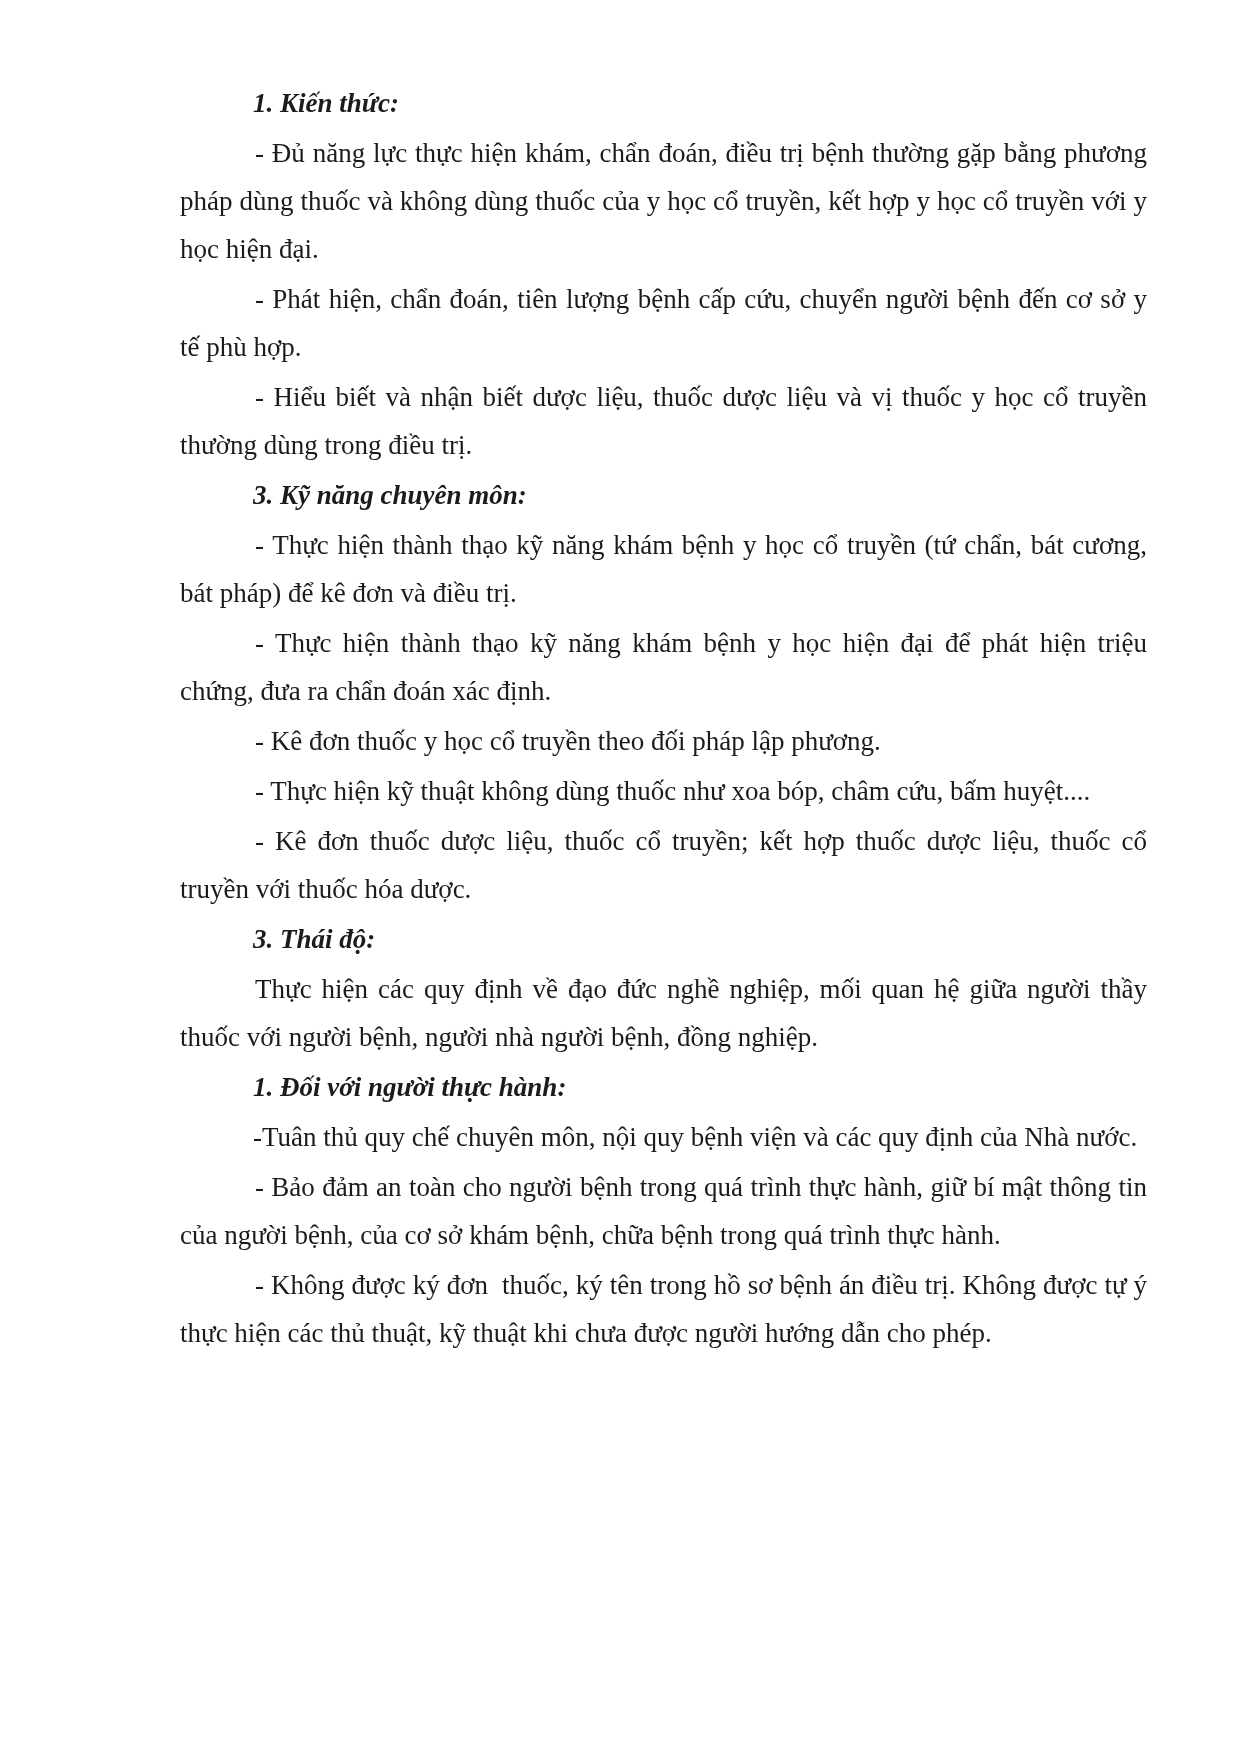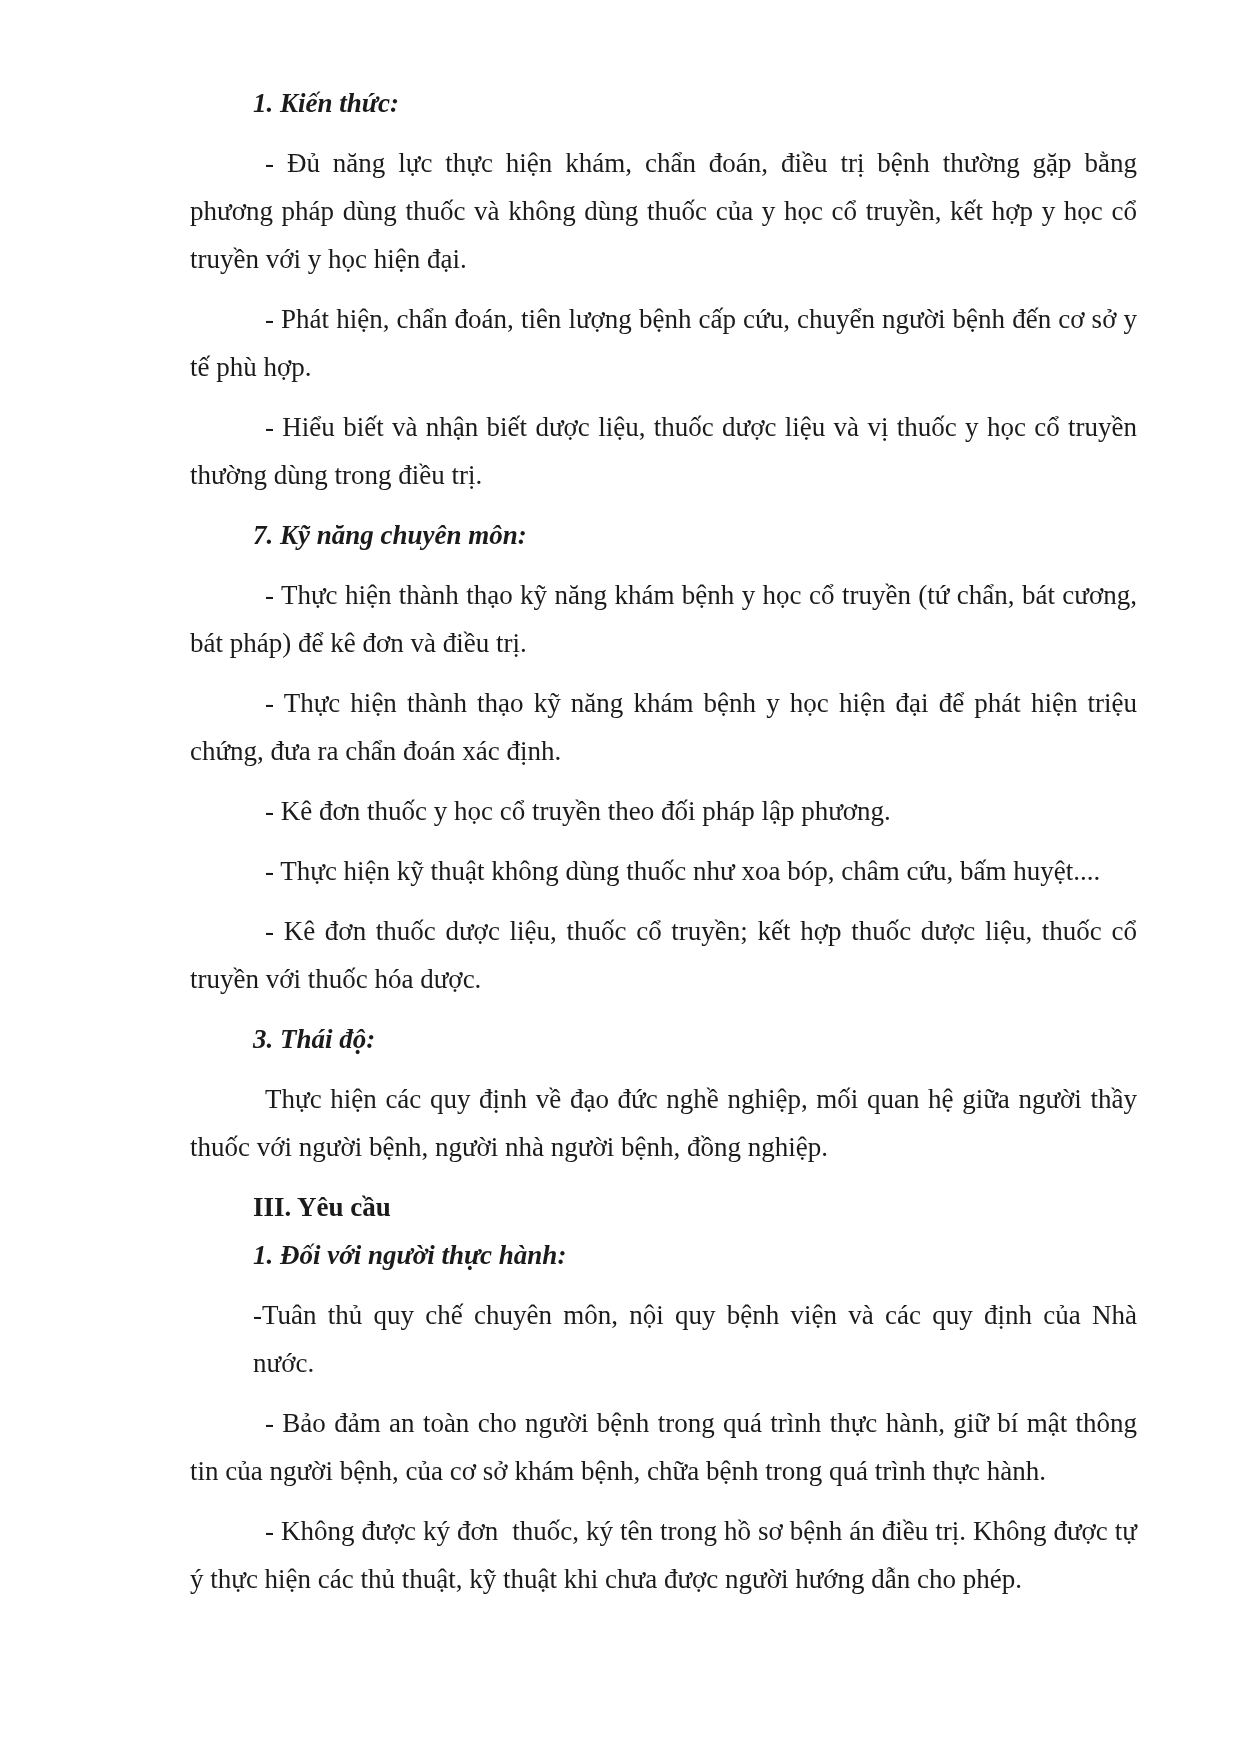--- a/index.html
+++ b/index.html
@@ -13,21 +13,21 @@
     width: 1241px;
     height: 1755px;
     background: #ffffff;
     padding: 79px 92px 0 178px;
     font-family: "Liberation Serif", "DejaVu Serif", serif;
     font-size: 27px;
     line-height: 48px;
     color: #1b1b1b;
   }
   .para {
-    margin: 12px;
+    margin: 2px;
     text-align: justify;
     text-indent: 75px;
     white-space: pre-wrap;
   }
   .heading {
     margin: 0;
     font-size: 27px;
     line-height: 48px;
     font-weight: bold;
     text-indent: 75px;
@@ -45,30 +45,29 @@
 </head>
 <body>
 
 <div class="page">
 
   <h3 class="heading italic">1. Kiến thức:</h3>
   <p class="para">- Đủ năng lực thực hiện khám, chẩn đoán, điều trị bệnh thường gặp bằng phương pháp dùng thuốc và không dùng thuốc của y học cổ truyền, kết hợp y học cổ truyền với y học hiện đại.</p>
   <p class="para">- Phát hiện, chẩn đoán, tiên lượng bệnh cấp cứu, chuyển người bệnh đến cơ sở y tế phù hợp.</p>
   <p class="para">- Hiểu biết và nhận biết dược liệu, thuốc dược liệu và vị thuốc y học cổ truyền thường dùng trong điều trị.</p>
 
-  <h3 class="heading italic">7. Kỹ năng chuyên môn:</h3>
+  <h3 class="heading italic">3. Kỹ năng chuyên môn:</h3>
   <p class="para">- Thực hiện thành thạo kỹ năng khám bệnh y học cổ truyền (tứ chẩn, bát cương, bát pháp) để kê đơn và điều trị.</p>
   <p class="para">- Thực hiện thành thạo kỹ năng khám bệnh y học hiện đại để phát hiện triệu chứng, đưa ra chẩn đoán xác định.</p>
   <p class="para">- Kê đơn thuốc y học cổ truyền theo đối pháp lập phương.</p>
   <p class="para">- Thực hiện kỹ thuật không dùng thuốc như xoa bóp, châm cứu, bấm huyệt....</p>
   <p class="para">- Kê đơn thuốc dược liệu, thuốc cổ truyền; kết hợp thuốc dược liệu, thuốc cổ truyền với thuốc hóa dược.</p>
 
   <h3 class="heading italic">3. Thái độ:</h3>
   <p class="para">Thực hiện các quy định về đạo đức nghề nghiệp, mối quan hệ giữa người thầy thuốc với người bệnh, người nhà người bệnh, đồng nghiệp.</p>
 
-  <h3 class="heading">III. Yêu cầu</h3>
 
   <h3 class="heading italic">1. Đối với người thực hành:</h3>
   <p class="para block-indent">-Tuân thủ quy chế chuyên môn, nội quy bệnh viện và các quy định của Nhà nước.</p>
   <p class="para">- Bảo đảm an toàn cho người bệnh trong quá trình thực hành, giữ bí mật thông tin của người bệnh, của cơ sở khám bệnh, chữa bệnh trong quá trình thực hành.</p>
   <p class="para">- Không được ký đơn  thuốc, ký tên trong hồ sơ bệnh án điều trị. Không được tự ý thực hiện các thủ thuật, kỹ thuật khi chưa được người hướng dẫn cho phép.</p>
 
 </div>
 
 </body></html>

